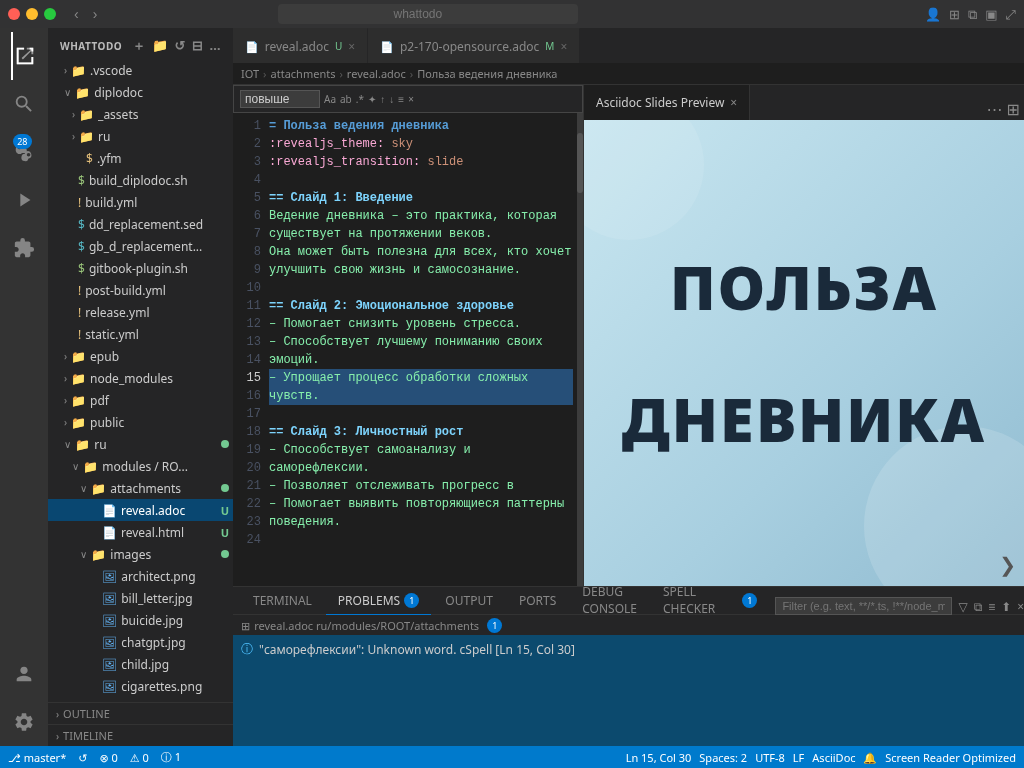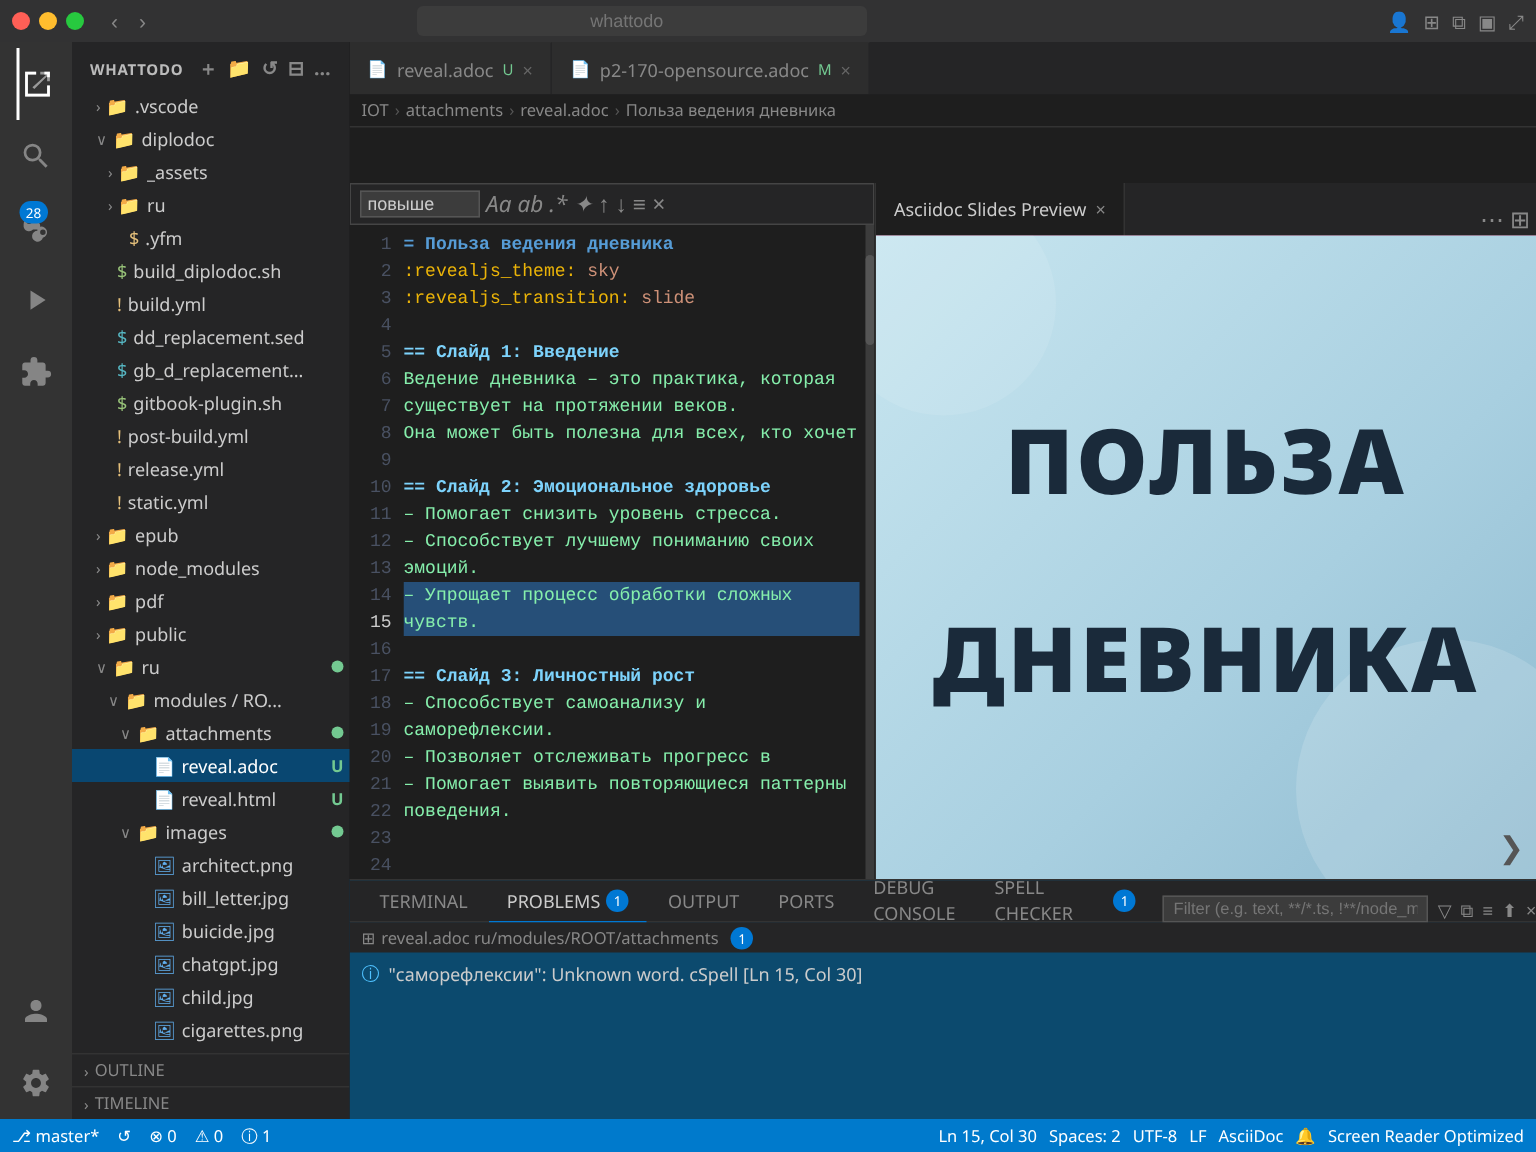--- a/index.html
+++ b/index.html
@@ -179,21 +179,20 @@
       flex-shrink: 0;
       border-bottom: 1px solid #333;
     }
     .breadcrumb-sep { color: #555; }
 
     
     .editor-preview {
       flex: 1;
       display: flex;
       overflow: hidden;
-      margin-top: 37px;
     }
 
     
     .editor-pane {
       width: 350px;
       display: flex;
       flex-direction: column;
       flex-shrink: 0;
       background: #1e1e1e;
       overflow: hidden;
@@ -214,21 +213,21 @@
     .find-input {
       background: #3c3c3c;
       border: 1px solid #555;
       color: #ccc;
       font-size: 12px;
       padding: 1px 4px;
       height: 18px;
       outline: none;
       width: 80px;
     }
-    .find-icon { color: #888; font-size: 15px; cursor: pointer; font-style: italic; }
+    .find-icon { color: #888; font-size: 10px; cursor: pointer; }
 
     
     .code-editor {
       flex: 1;
       overflow-y: auto;
       overflow-x: hidden;
       display: flex;
       font-family: 'Consolas', 'Courier New', monospace;
       font-size: 12px;
       line-height: 18px;
@@ -243,21 +242,21 @@
     }
     .line-num { height: 18px; }
     .code-content {
       flex: 1;
       padding: 4px 4px 4px 0;
       overflow-x: hidden;
     }
     .code-line { height: 18px; white-space: nowrap; overflow: hidden; }
     .code-line.selected { background: #264f78; }
     .c-title { color: #569cd6; font-weight: bold; }
-    .c-key { color: #eab308; }
+    .c-key { color: #f9a8d4; }
     .c-val { color: #ce9178; }
     .c-head { color: #7dd3fc; font-weight: bold; }
     .c-text { color: #86efac; }
     .scrollbar-v {
       width: 6px; background: #3c3c3c; flex-shrink: 0;
     }
     .scrollbar-thumb {
       width: 6px; height: 60px; background: #555; border-radius: 3px; margin-top: 20px;
     }
 
@@ -641,20 +640,21 @@
           </div>
           <div class="code-content">
             <div class="code-line c-title">= Польза ведения дневника</div>
             <div class="code-line"><span class="c-key">:revealjs_theme:</span> <span class="c-val">sky</span></div>
             <div class="code-line"><span class="c-key">:revealjs_transition:</span> <span class="c-val">slide</span></div>
             <div class="code-line">&nbsp;</div>
             <div class="code-line c-head">== Слайд 1: Введение</div>
             <div class="code-line c-text">Ведение дневника – это практика, которая</div>
             <div class="code-line c-text">существует на протяжении веков.</div>
             <div class="code-line c-text">Она может быть полезна для всех, кто хочет</div>
+            <div class="code-line c-text">улучшить свою жизнь и самосознание.</div>
             <div class="code-line">&nbsp;</div>
             <div class="code-line c-head">== Слайд 2: Эмоциональное здоровье</div>
             <div class="code-line c-text">– Помогает снизить уровень стресса.</div>
             <div class="code-line c-text">– Способствует лучшему пониманию своих</div>
             <div class="code-line c-text">эмоций.</div>
             <div class="code-line c-text selected" style="background:#264f78">– Упрощает процесс обработки сложных</div>
             <div class="code-line c-text selected" style="background:#264f78">чувств.</div>
             <div class="code-line">&nbsp;</div>
             <div class="code-line c-head">== Слайд 3: Личностный рост</div>
             <div class="code-line c-text">– Способствует самоанализу и</div>

